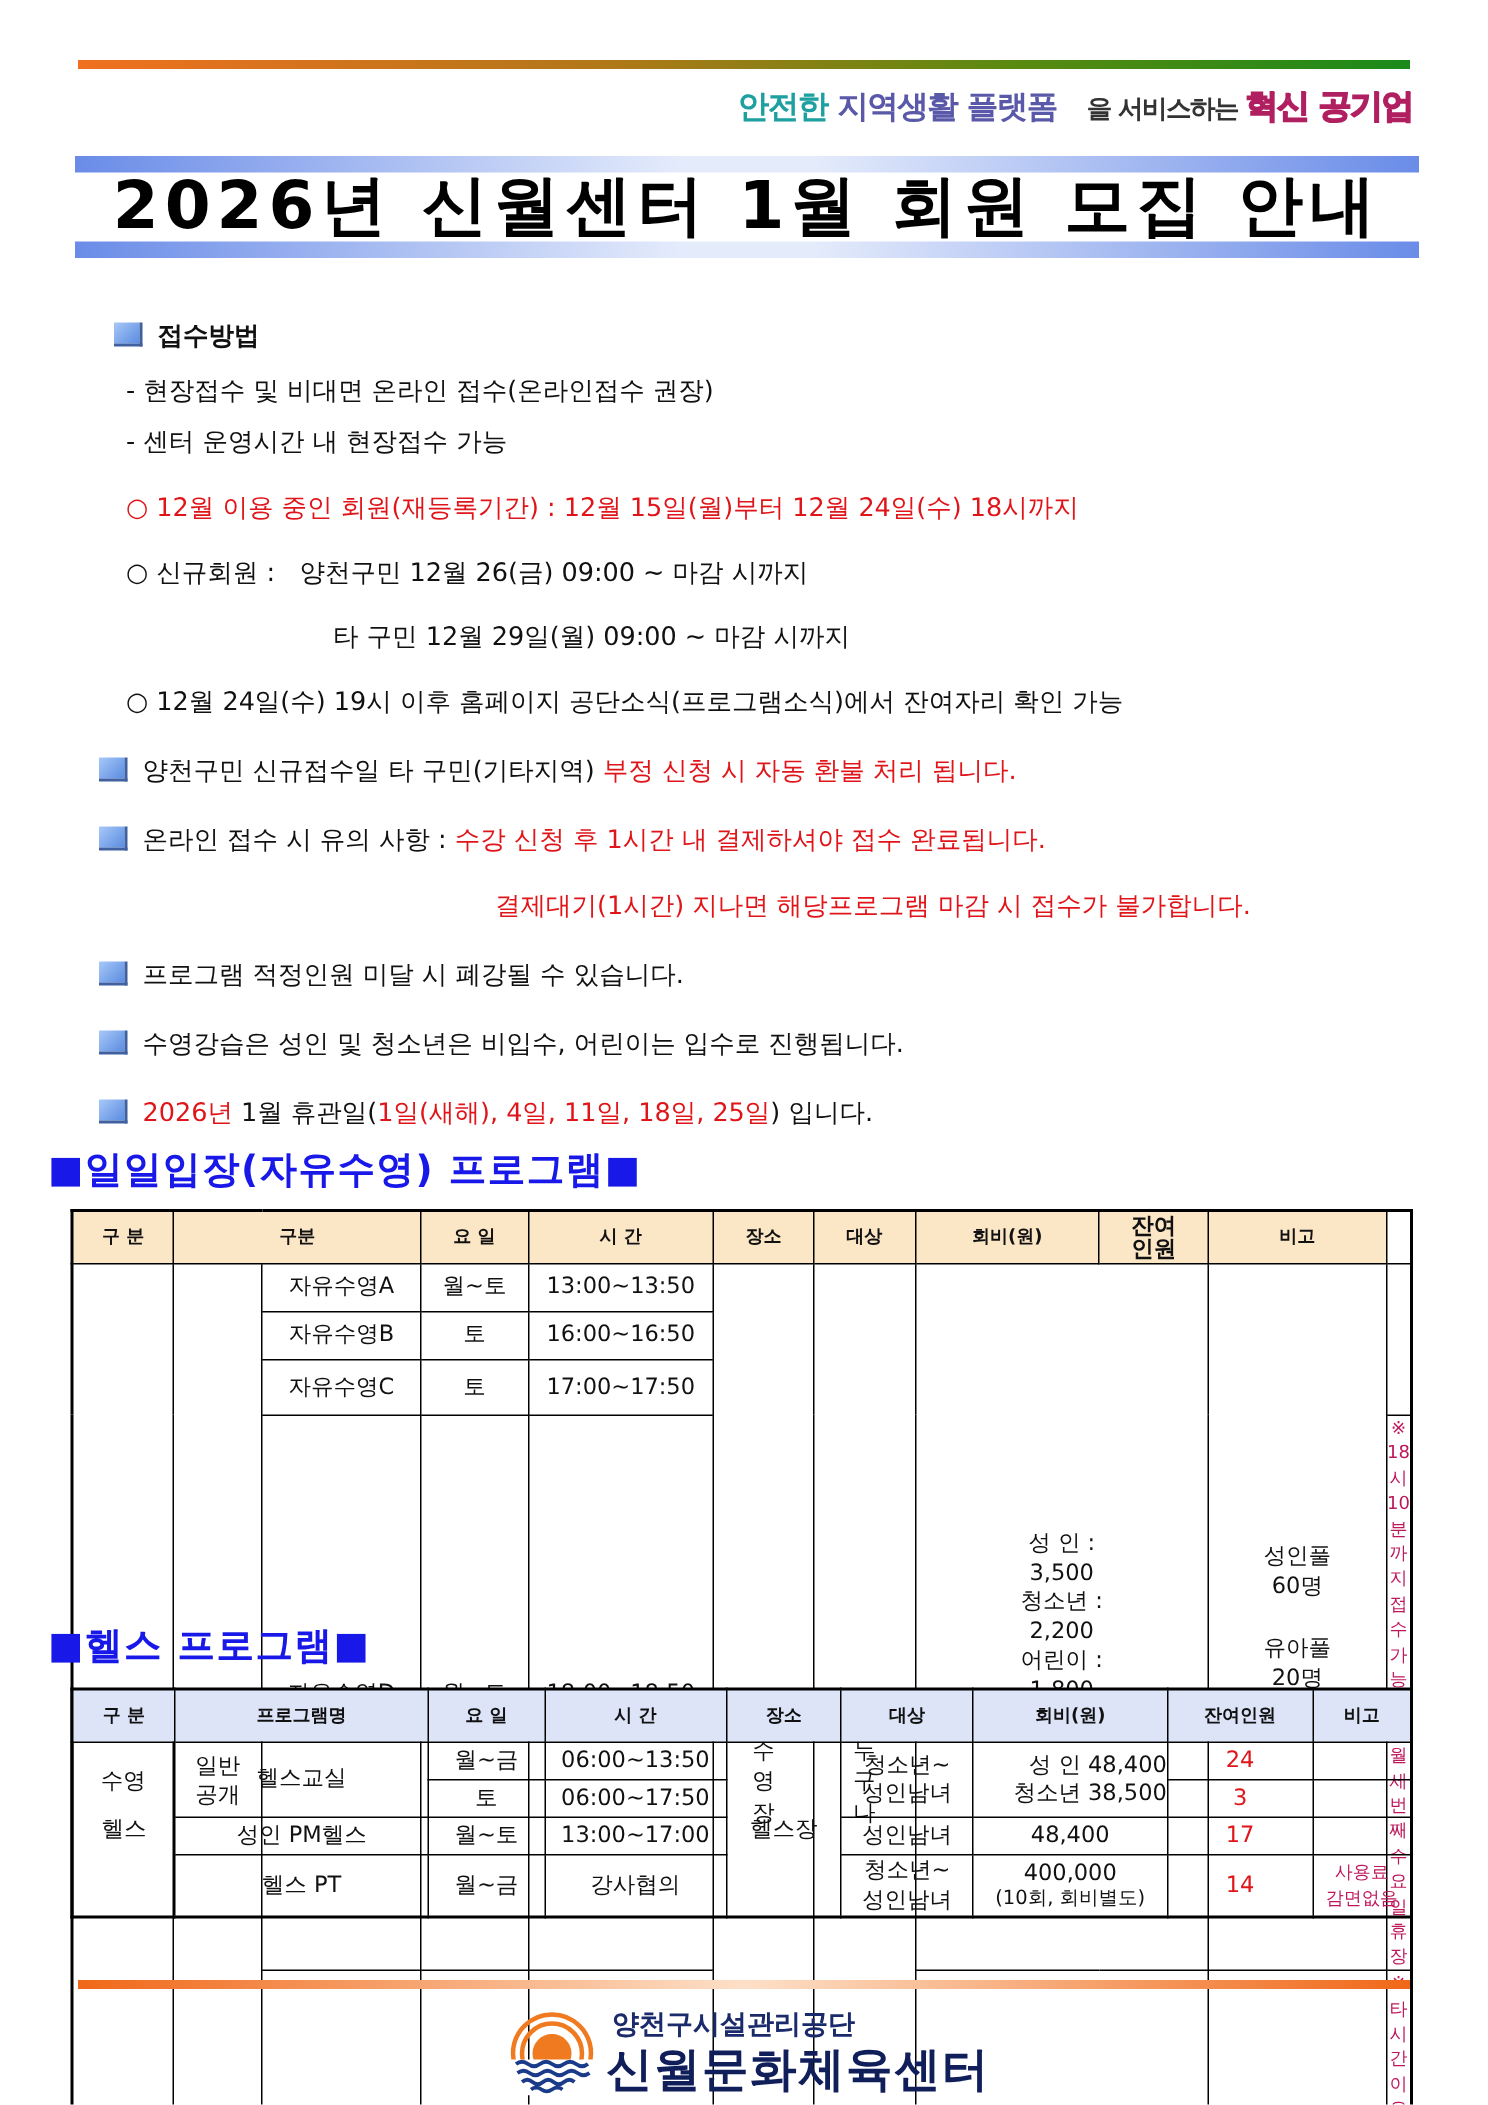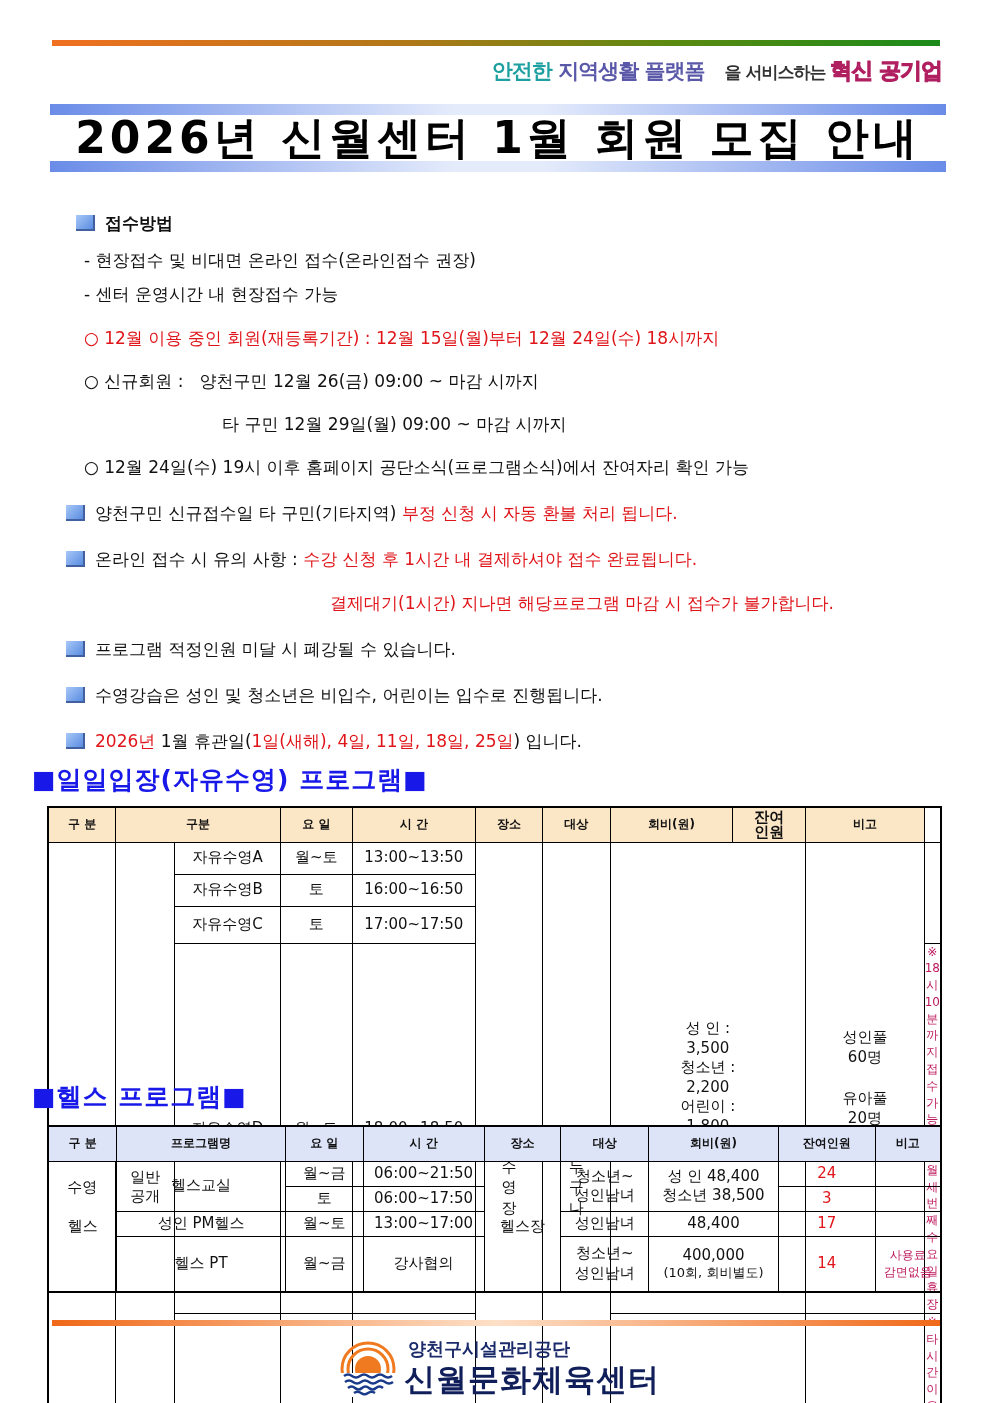--- a/index.html
+++ b/index.html
@@ -198,45 +198,45 @@
       <th>회비(원)</th>
       <th>잔여인원</th>
       <th>비고</th>
     </tr>
   </thead>
   <tbody>
     <tr style="height:25px;">
       <td rowspan="4">헬스</td>
       <td rowspan="2">헬스교실</td>
       <td>월~금</td>
-      <td>06:00~21:50</td>
+      <td>06:00~13:50</td>
       <td rowspan="4">헬스장</td>
       <td rowspan="2" style="white-space:pre-line;">청소년~
 성인남녀</td>
-      <td rowspan="2" style="white-space:pre-line;">성 인 48,400
+      <td rowspan="2" style="white-space:pre-line;text-align:right;">성 인 48,400
 청소년 38,500</td>
       <td class="bold-red" style="font-size:15px;">24</td>
       <td></td>
     </tr>
     <tr style="height:25px;">
       <td>토</td>
       <td>06:00~17:50</td>
       <td class="bold-red" style="font-size:15px;">3</td>
       <td></td>
     </tr>
     <tr style="height:25px;">
       <td>성인 PM헬스</td>
       <td>월~토</td>
       <td>13:00~17:00</td>
       <td>성인남녀</td>
       <td>48,400</td>
       <td class="bold-red" style="font-size:15px;">17</td>
       <td></td>
     </tr>
-    <tr style="height:56px;">
+    <tr style="height:42px;">
       <td>헬스 PT</td>
       <td>월~금</td>
       <td>강사협의</td>
       <td style="white-space:pre-line;">청소년~
 성인남녀</td>
       <td style="line-height:1.25;">
         <div>400,000</div>
         <div style="font-size:13px;">(10회, 회비별도)</div>
       </td>
       <td class="bold-red" style="font-size:15px;">14</td>

